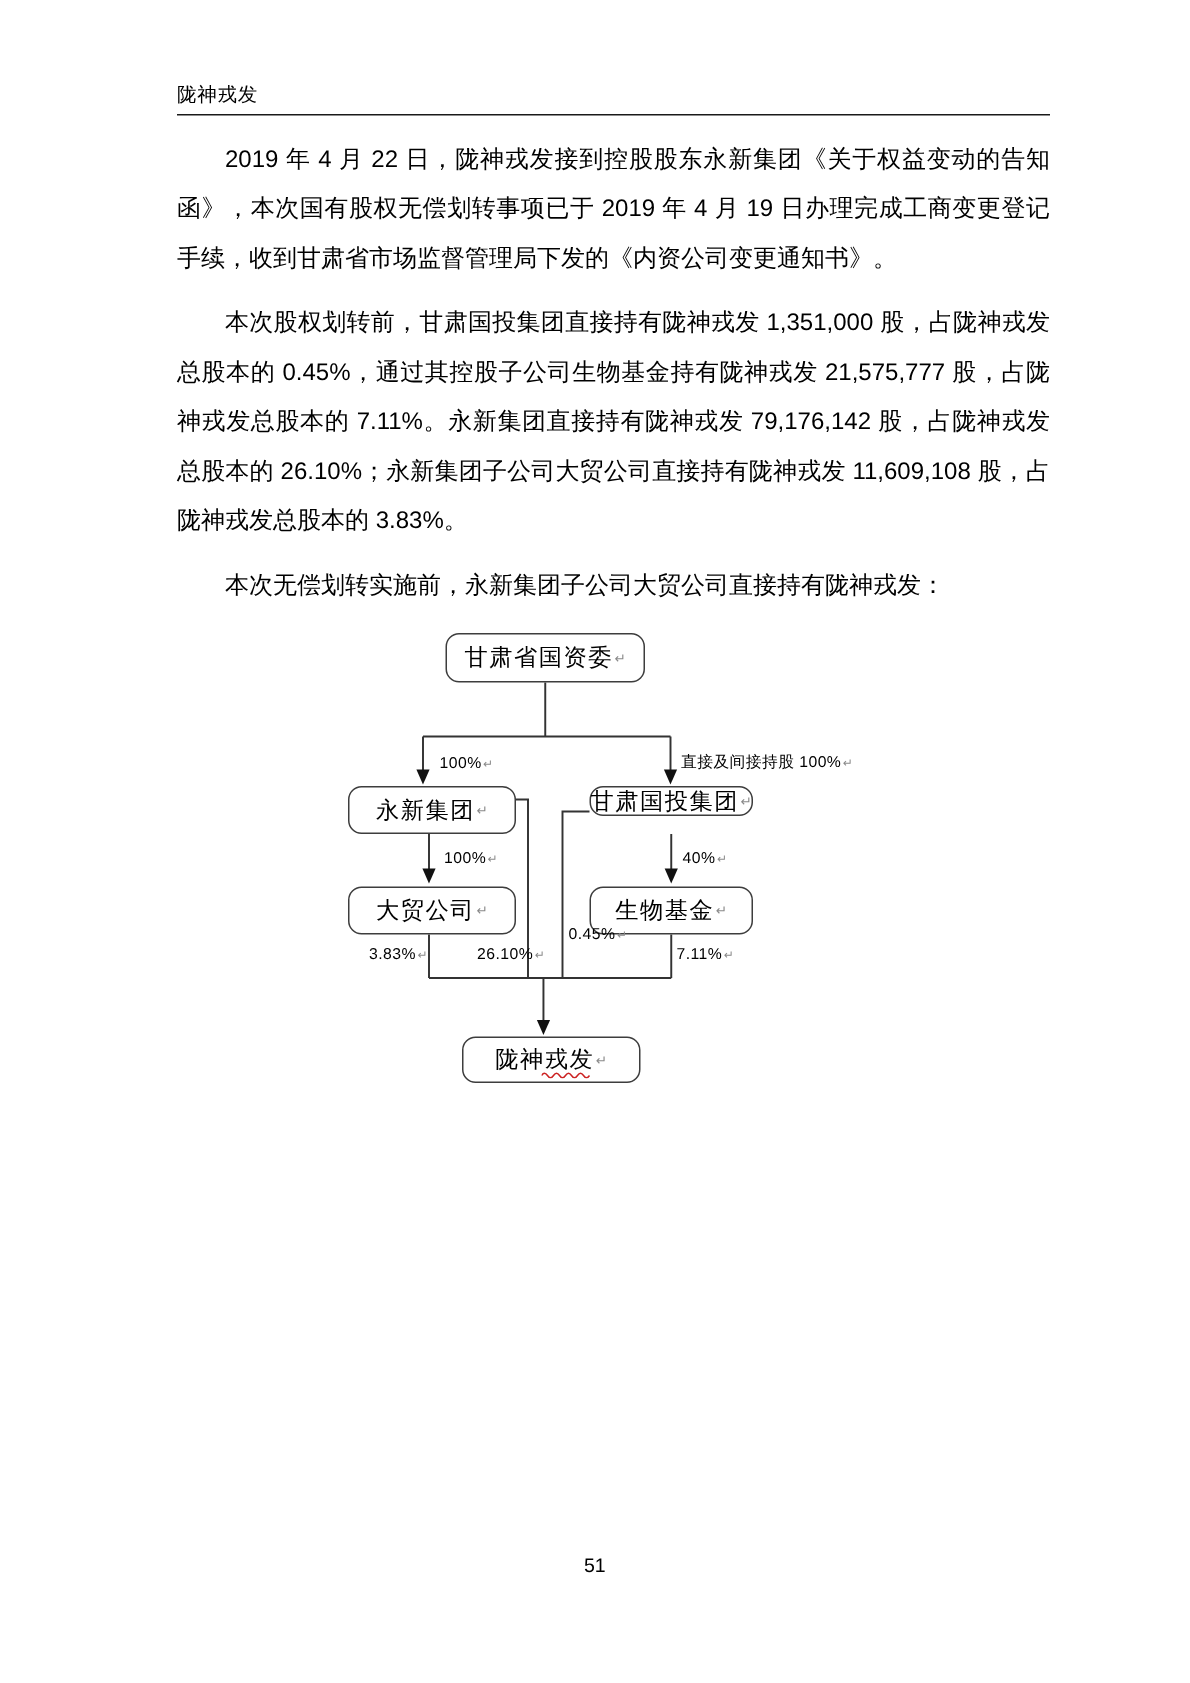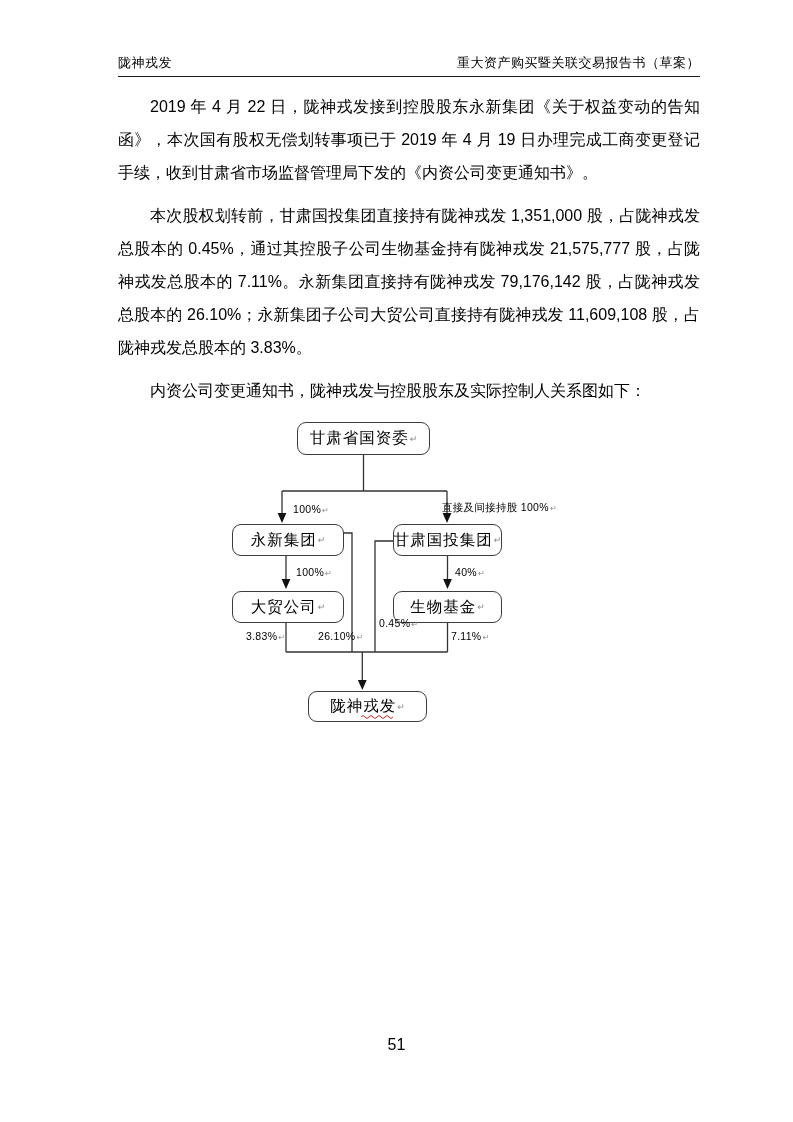--- a/index.html
+++ b/index.html
@@ -24,36 +24,35 @@
   .node {
     position:absolute; box-sizing:border-box; background:#fff;
     border:1.4px solid #3d3d3d; border-radius:9px;
     display:flex; align-items:center; justify-content:center;
     font-size:15.5px; letter-spacing:1px; white-space:nowrap;
   }
   .mark { font-size:9px; color:#8a8a8a; margin-left:1px; letter-spacing:0; }
   .elabel { position:absolute; font-size:10.5px; white-space:nowrap; letter-spacing:0.3px; }
   .elabel .mark { font-size:8px; }
   .squiggle { position:absolute; left:52px; top:22px; }
-  .pagenum { position:absolute; top:1036px; left:0; width:100%; text-align:center; font-size:16px; }
+  .pagenum { position:absolute; top:1036px; left:0; width:100%; text-align:center; font-size:13px; }
 </style>
 </head>
 <body>
 
 <div class="page">
 
   <div class="header">
     <span>陇神戎发</span>
-    <span>重大资产购买暨关联交易报告书（草案）</span>
   </div>
 
   <div class="content">
     <p>2019 年 4 月 22 日，陇神戎发接到控股股东永新集团《关于权益变动的告知函》，本次国有股权无偿划转事项已于 2019 年 4 月 19 日办理完成工商变更登记手续，收到甘肃省市场监督管理局下发的《内资公司变更通知书》。</p>
     <p>本次股权划转前，甘肃国投集团直接持有陇神戎发 1,351,000 股，占陇神戎发总股本的 0.45%，通过其控股子公司生物基金持有陇神戎发 21,575,777 股，占陇神戎发总股本的 7.11%。永新集团直接持有陇神戎发 79,176,142 股，占陇神戎发总股本的 26.10%；永新集团子公司大贸公司直接持有陇神戎发 11,609,108 股，占陇神戎发总股本的 3.83%。</p>
-    <p>内资公司变更通知书，陇神戎发与控股股东及实际控制人关系图如下：</p>
+    <p>本次无偿划转实施前，永新集团子公司大贸公司直接持有陇神戎发：</p>
 
     <div class="diagram">
       <svg class="connectors" width="346" height="318" viewBox="0 0 346 318">
         <g stroke="#333333" stroke-width="1.3" fill="none">
           <path d="M133.5 38 V74"></path>
           <path d="M52 74 H217"></path>
           <path d="M52 74 V97"></path>
           <path d="M217 74 V97"></path>
           <path d="M56 139 V163"></path>
           <path d="M217.5 139 V163"></path>
@@ -76,21 +75,21 @@
       <div class="node" style="left:67px;top:5px;width:133px;height:33px">
         <span>甘肃省国资委</span>
           <span class="mark">↵</span>
       </div>
 
       <div class="node" style="left:2px;top:107px;width:112px;height:32px">
         <span>永新集团</span>
           <span class="mark">↵</span>
       </div>
 
-      <div class="node" style="left:163px;top:107px;width:109px;height:32px">
+      <div class="node" style="left:163px;top:107px;width:109px;height:20px">
         <span>甘肃国投集团</span>
           <span class="mark">↵</span>
       </div>
 
       <div class="node" style="left:2px;top:174px;width:112px;height:32px">
         <span>大贸公司</span>
           <span class="mark">↵</span>
       </div>
 
       <div class="node" style="left:163px;top:174px;width:109px;height:32px">
@@ -102,21 +101,21 @@
         <span>陇神戎发</span>
           <span class="mark">↵</span>
         <svg class="squiggle" width="34" height="5" viewBox="0 0 34 5">
           <path d="M0 3 Q2 0 4 3 T8 3 T12 3 T16 3 T20 3 T24 3 T28 3 T32 3" stroke="#cc2222" stroke-width="1" fill="none"></path>
         </svg>
       </div>
 
       <div class="elabel" style="left:63px;top:86px">
         <span>100%</span><span class="mark">↵</span>
       </div>
-      <div class="elabel" style="left:212px;top:84px">
+      <div class="elabel" style="left:224px;top:84px">
         <span>直接及间接持股 100%</span><span class="mark">↵</span>
       </div>
       <div class="elabel" style="left:66px;top:149px">
         <span>100%</span><span class="mark">↵</span>
       </div>
       <div class="elabel" style="left:225px;top:149px">
         <span>40%</span><span class="mark">↵</span>
       </div>
       <div class="elabel" style="left:16px;top:213px">
         <span>3.83%</span><span class="mark">↵</span>

